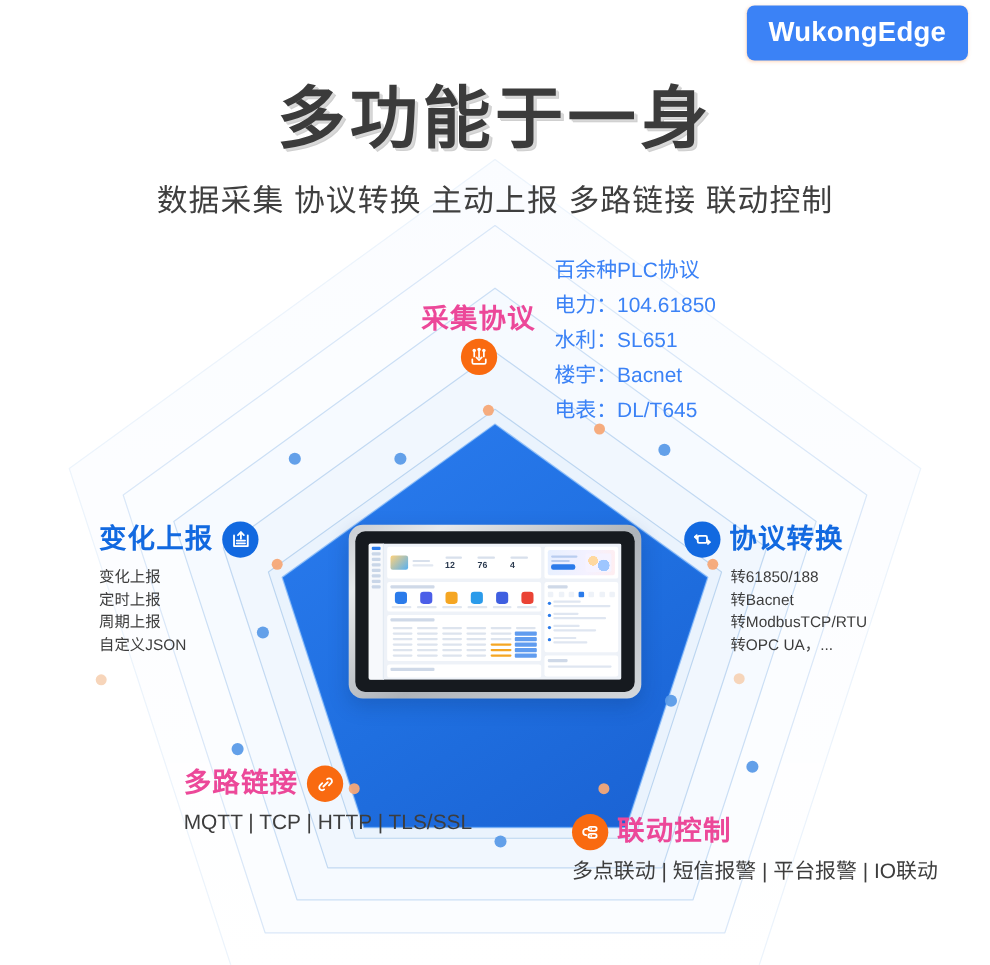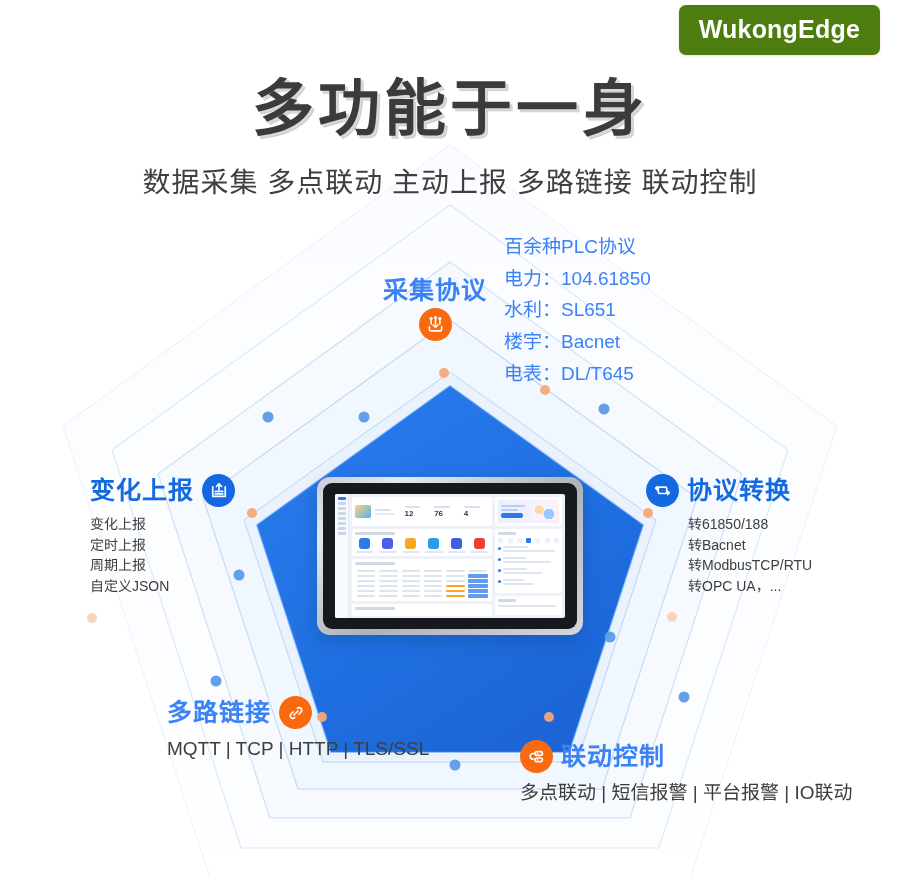--- a/index.html
+++ b/index.html
@@ -10,21 +10,21 @@
     font-family:"Liberation Sans","DejaVu Sans",sans-serif;
     overflow:hidden;
     position:relative;
     -webkit-font-smoothing:antialiased;
   }
   .stage{position:absolute;left:0;top:0;width:900px;height:877px;overflow:hidden;}
 
   
   .brand{
     position:absolute; right:20px; top:5px;
-    background:#4d7c0f;
+    background:#3b82f6;
     border-radius:7px;
     padding:12px 20px 13px 20px;
     color:#fff;
     font-size:25px;
     font-weight:bold;
     letter-spacing:.2px;
     line-height:1;
     white-space:nowrap;
     box-shadow:0 1px 3px rgba(249,106,16,.25);
   }
@@ -129,38 +129,38 @@
   .ln{height:2px;background:#dfe6f1;border-radius:1px;margin-bottom:2px;}
   .mini-cal{display:flex;gap:2px;justify-content:space-between;margin:2px 0 3px;}
   .mc{width:5px;height:5px;border-radius:1px;background:#eef2f8;}
   .mc.sel{background:#2b7bea;}
 
   
   .node{position:absolute;}
   .node-head{display:flex;align-items:center;gap:8px;white-space:nowrap;}
   .node-title{font-size:25px;font-weight:bold;letter-spacing:1px;line-height:1;}
   .node-title.blue{color:#1269E0;}
-  .node-title.orange{color:#3b82f6;text-align:right;}
+  .node-title.orange{color:#ec4899;text-align:right;}
   .badge{width:33px;height:33px;border-radius:50%;flex:0 0 auto;
      display:flex;align-items:center;justify-content:center;}
   .badge.blue{background:#1269E0;}
   .badge.orange{background:#F96A10;}
   .node-list{margin-top:7px;font-size:14px;color:#3d3d3d;line-height:1.47;}
   .node-list div{white-space:nowrap;}
   .node-inline{font-size:19px;color:#3d3d3d;line-height:1.4;white-space:nowrap;margin-top:7px;}
 
   
   #node-collect{left:383px; top:278px; text-align:center;}
   #node-collect .node-head{flex-direction:column;gap:5px;align-items:center;}
   #node-collect-text{position:absolute;left:504px;top:231px;
      font-size:19px;color:#3b82f6;line-height:1.67;}
   #node-collect-text div{white-space:nowrap;}
 
   #node-report{left:90px; top:474px;}
-  #node-convert{left:646px; top:474px;}
+  #node-convert{left:622px; top:474px;}
   #node-convert .node-list{margin-left:42px;}
 
   #node-link{left:167px; top:696px;}
   #node-link .node-inline{text-align:center;}
   #node-control{left:520px; top:740px;}
 </style>
 </head>
 <body>
 
 <div class="stage">
@@ -219,21 +219,21 @@
       <circle cx="322" cy="717" r="5" fill="#F6A877" opacity=".95"></circle>
       <circle cx="549" cy="717" r="5" fill="#F6A877" opacity=".95"></circle>
       <circle cx="92" cy="618" r="5" fill="#F6D0B2" opacity=".9"></circle>
       <circle cx="672" cy="617" r="5" fill="#F6D0B2" opacity=".9"></circle>
     </g>
   </svg>
 
   <div class="brand">WukongEdge</div>
 
   <div class="main-title">多功能于一身</div>
-  <div class="sub-title">数据采集  多点联动  主动上报 多路链接 联动控制</div>
+  <div class="sub-title">数据采集  协议转换  主动上报 多路链接 联动控制</div>
 
   <div class="tablet">
     <div class="tablet-inner">
       <div class="screen">
         <div class="scr-top"></div>
         <div class="scr-body">
           <div class="scr-rail">
             <div class="rail-ico act"></div>
             <div class="rail-ico"></div>
             <div class="rail-ico"></div>

